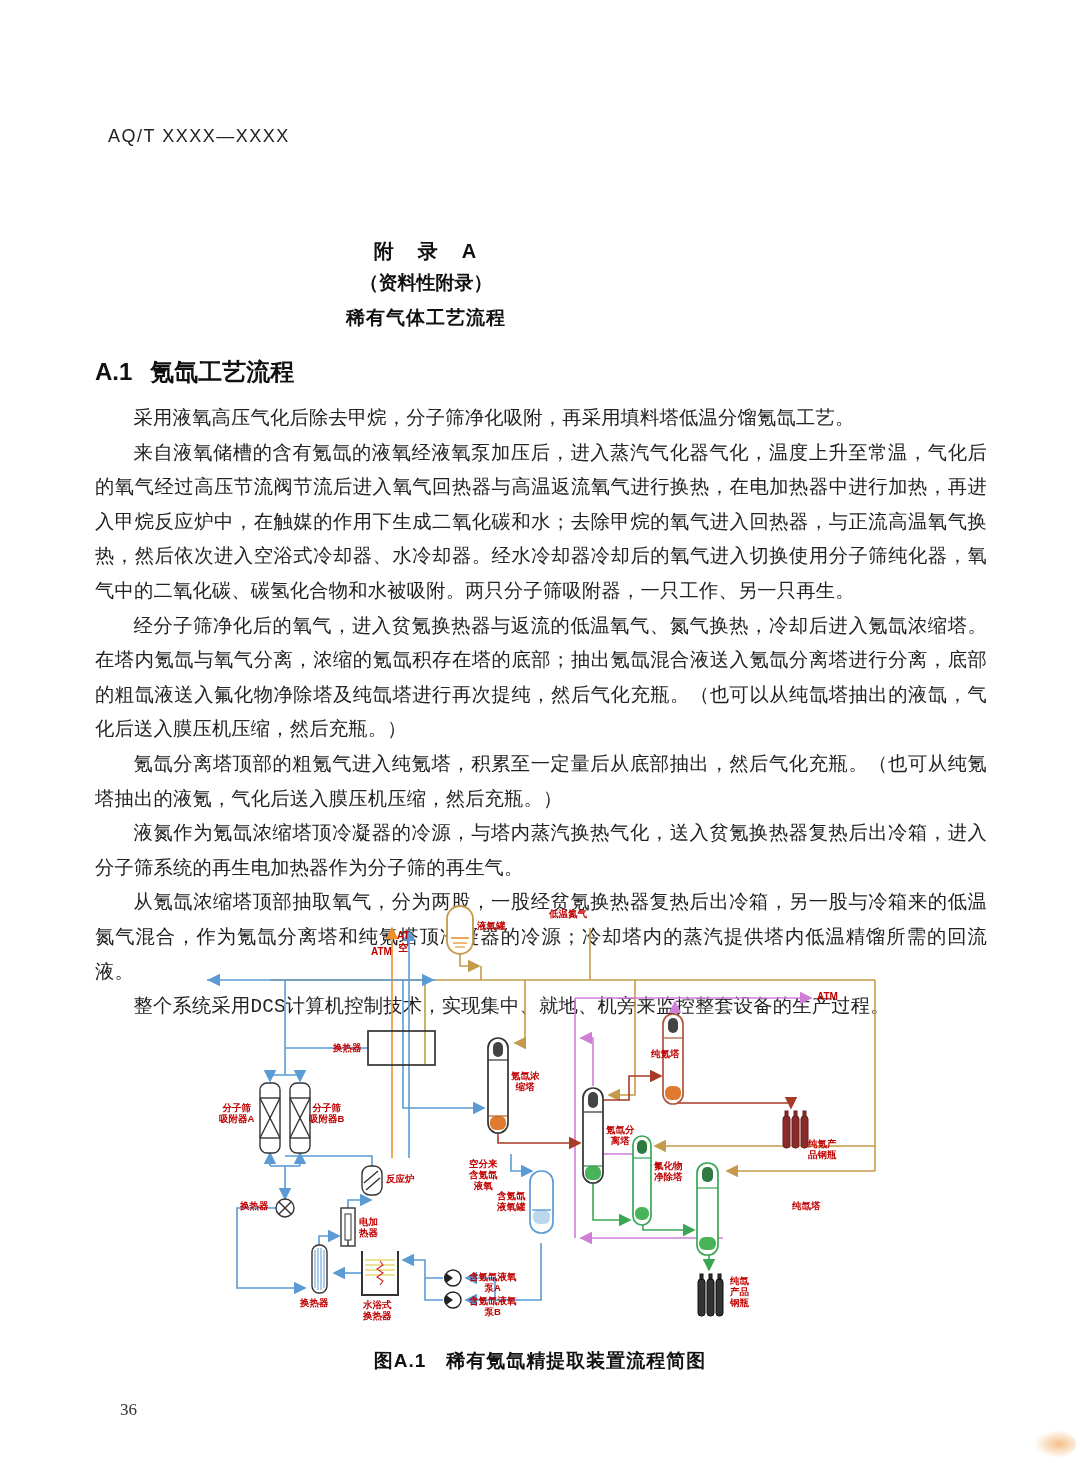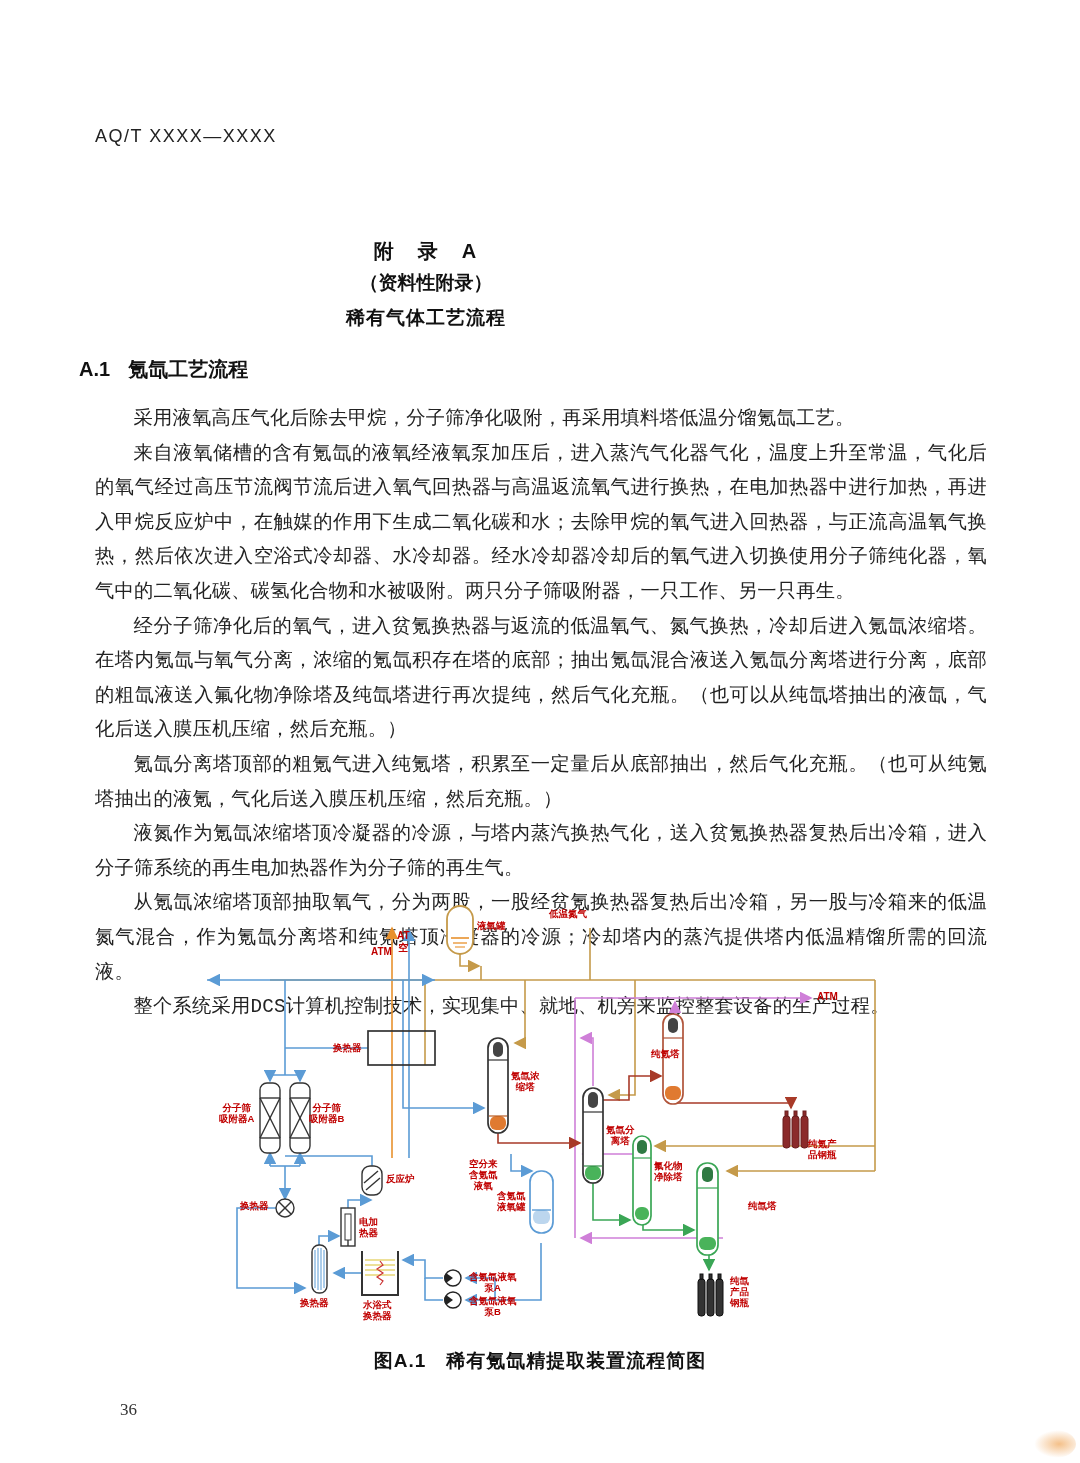--- a/index.html
+++ b/index.html
@@ -3,36 +3,36 @@
 <meta charset="utf-8">
 <style>
   * { margin:0; padding:0; box-sizing:border-box; }
   html,body { background:#ffffff; }
   .page {
     position:relative; width:1080px; height:1463px; background:#ffffff;
     font-family:"Liberation Serif","DejaVu Serif",serif; color:#1a1a1a;
     overflow:hidden;
   }
   .doc-header {
-    position:absolute; left:95px; top:126px;
+    position:absolute; left:108px; top:126px;
     font-family:"Liberation Sans","DejaVu Sans",sans-serif;
     font-size:18px; letter-spacing:1.5px; color:#222; font-weight:500;
   }
   .title-block {
     position:absolute; left:0; top:238px; width:852px; text-align:center;
     font-family:"Liberation Sans","DejaVu Sans",sans-serif;
     font-weight:bold; color:#111;
   }
   .title-block .t1 { font-size:20px; letter-spacing:2px; }
   .title-block .t2 { font-size:19px; margin-top:5px; }
   .title-block .t3 { font-size:19px; margin-top:9px; letter-spacing:1px; }
   .section-heading {
-    position:absolute; left:79px; top:356px;
-    font-family:"Liberation Sans","DejaVu Sans",sans-serif;
-    font-weight:bold; font-size:20px; color:#111;
+    position:absolute; left:95px; top:356px;
+    font-family:"Liberation Sans","DejaVu Sans",sans-serif;
+    font-weight:bold; font-size:24px; color:#111;
   }
   .section-heading .num { margin-right:18px; }
   .body-text {
     position:absolute; left:95px; top:402px; width:892px;
     font-size:19.3px; line-height:34.6px; text-align:justify; color:#222;
     letter-spacing:0.2px;
     font-family:Liberation Mono, monospace;
   }
   .body-text p { text-indent:2em; margin:0; }
   .figure-caption {
@@ -338,21 +338,21 @@
 泵A</div>
     <div class="dlabel" style="left:284px; top:407px;">含氪氙液氧
 泵B</div>
     <div class="dlabel" style="left:326px; top:182px;">氪氙浓
 缩塔</div>
     <div class="dlabel" style="left:421px; top:236px;">氪氙分
 离塔</div>
     <div class="dlabel" style="left:446px; top:160px;padding-left:20px;">纯氪塔</div>
     <div class="dlabel" style="left:469px; top:272px;">氟化物
 净除塔</div>
-    <div class="dlabel" style="left:515px; top:312px;padding-left:48px;">纯氙塔</div>
+    <div class="dlabel" style="left:559px; top:312px;padding-left:48px;">纯氙塔</div>
     <div class="dlabel" style="left:545px; top:387px;">纯氙
 产品
 钢瓶</div>
     <div class="dlabel" style="left:592px; top:250px;margin-left:31px;">纯氪产
 品钢瓶</div>
   </div>
 
   <div class="figure-caption">图A.1　稀有氪氙精提取装置流程简图</div>
 
   <div class="page-number">36</div>

